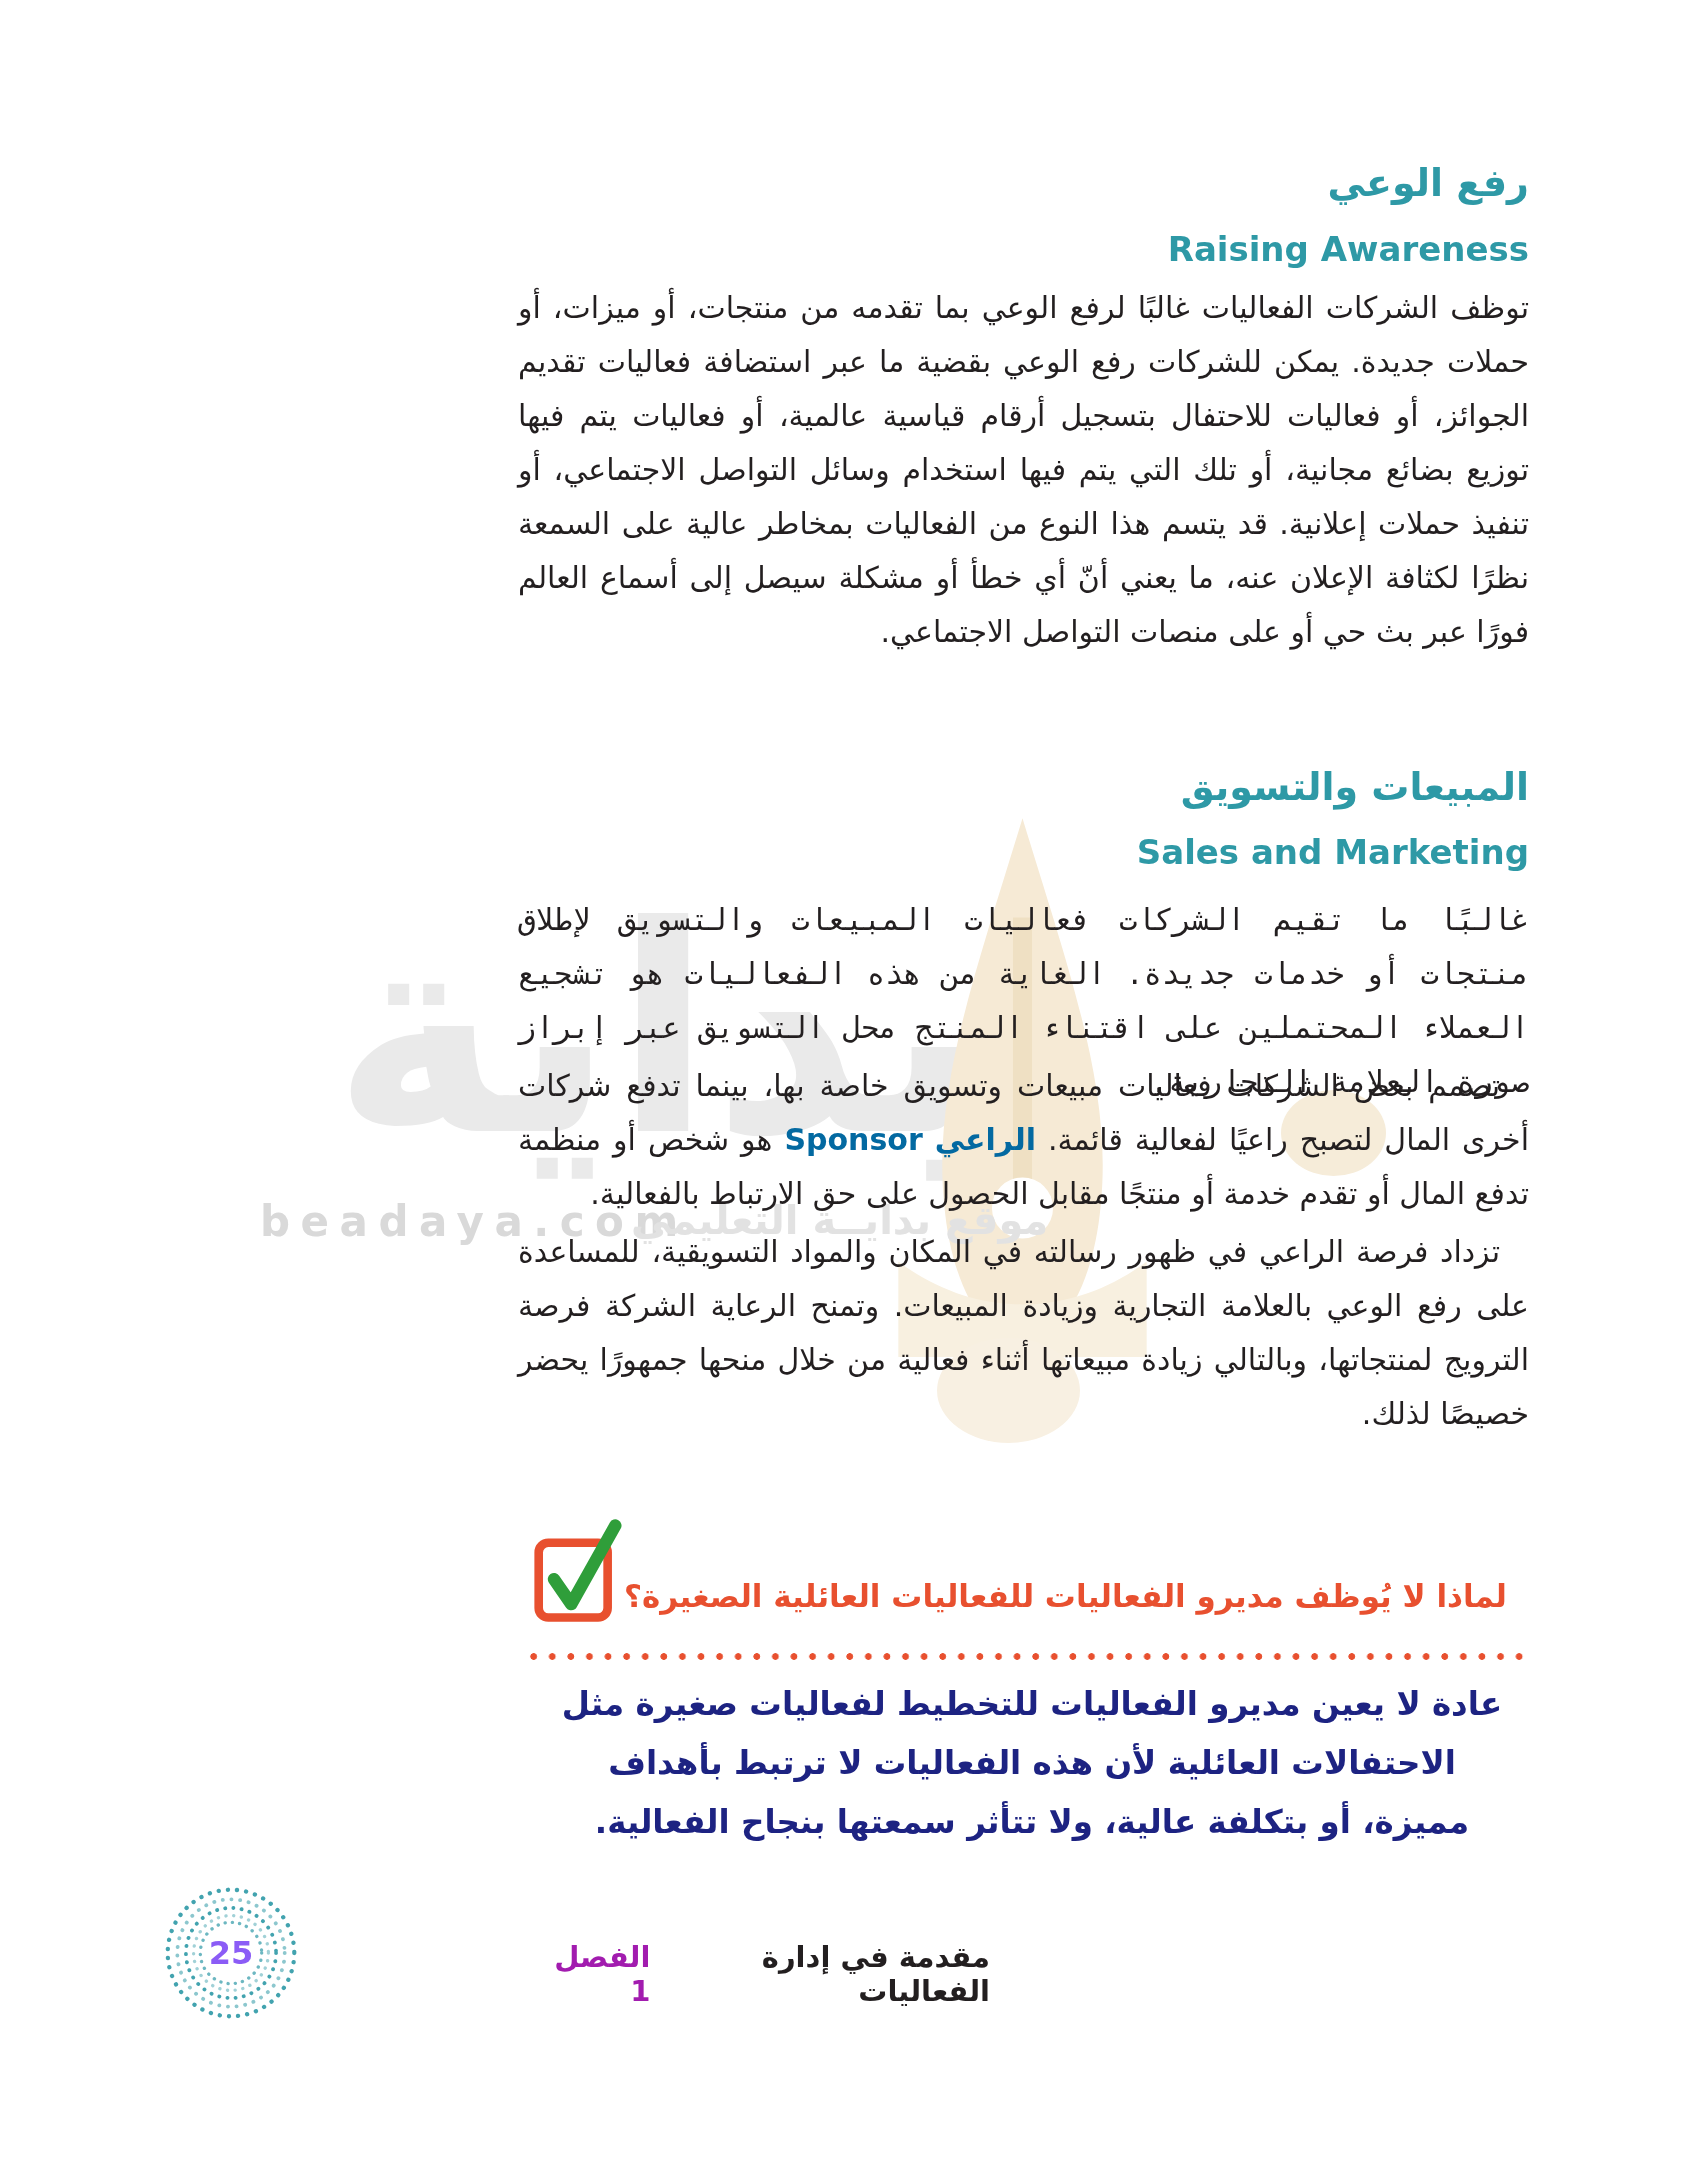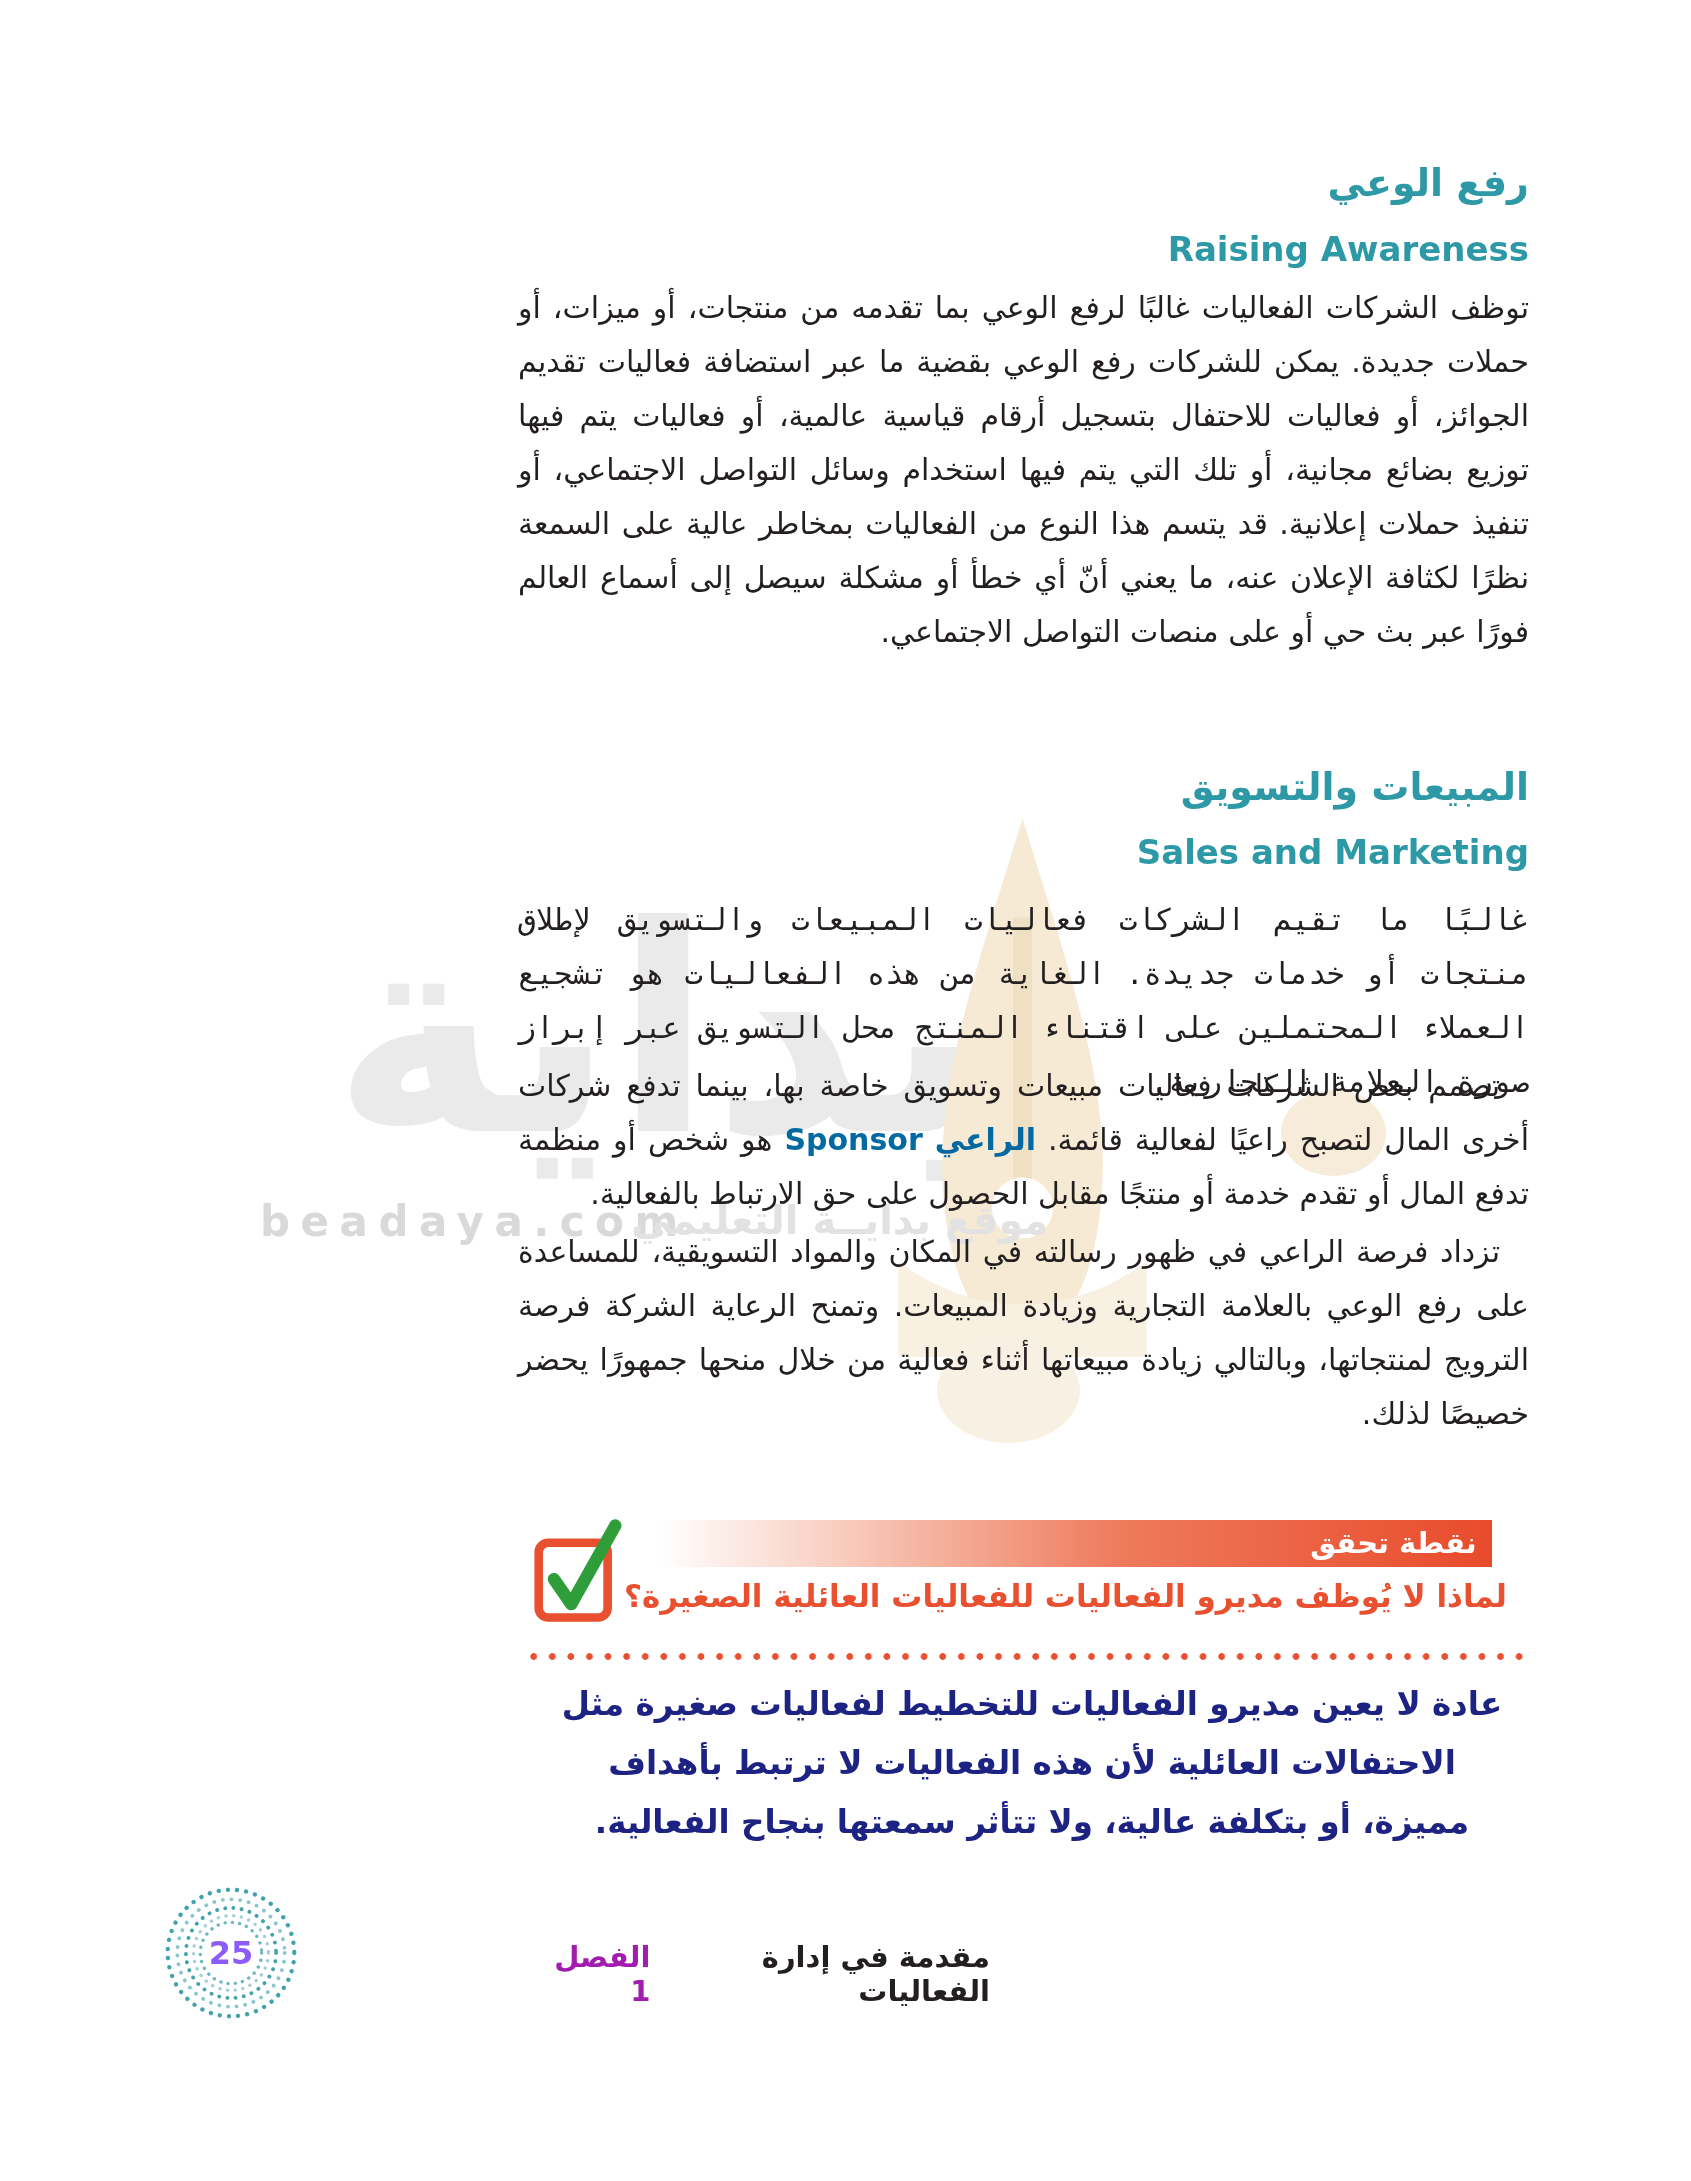--- a/index.html
+++ b/index.html
@@ -113,23 +113,20 @@
       <span>هو شخص أو منظمة تدفع المال أو تقدم خدمة أو منتجًا مقابل الحصول على حق الارتباط بالفعالية.</span>
     </div>
 
     <div class="body-par indent" style="top:1225px;">تزداد فرصة الراعي في ظهور رسالته في المكان والمواد التسويقية، للمساعدة على رفع الوعي بالعلامة التجارية وزيادة المبيعات. وتمنح الرعاية الشركة فرصة الترويج لمنتجاتها، وبالتالي زيادة مبيعاتها أثناء فعالية من خلال منحها جمهورًا يحضر خصيصًا لذلك.</div>
 
     <svg class="chk-icon" viewBox="0 0 96 118">
       <rect x="8" y="28" width="72" height="78" rx="10" fill="#ffffff" stroke="#e8502f" stroke-width="9"></rect>
       <path d="M24 66 L42 92 L88 10" stroke="#2f9e3a" stroke-width="13" fill="none" stroke-linecap="round" stroke-linejoin="round"></path>
     </svg>
 
-    <div class="chk-banner">
-      <div class="chk-banner-label">نقطة تحقق</div>
-    </div>
 
     <div class="chk-question">لماذا لا يُوظف مديرو الفعاليات للفعاليات العائلية الصغيرة؟</div>
 
     <div class="chk-dots"></div>
 
     <div class="chk-answer">عادة لا يعين مديرو الفعاليات للتخطيط لفعاليات صغيرة مثل الاحتفالات العائلية لأن هذه الفعاليات لا ترتبط بأهداف مميزة، أو بتكلفة عالية، ولا تتأثر سمعتها بنجاح الفعالية.</div>
 
     <div class="page-badge">
       <svg width="140" height="140" viewBox="0 0 146 146">
         <g stroke="#2e99a6" fill="none" stroke-linecap="round">

